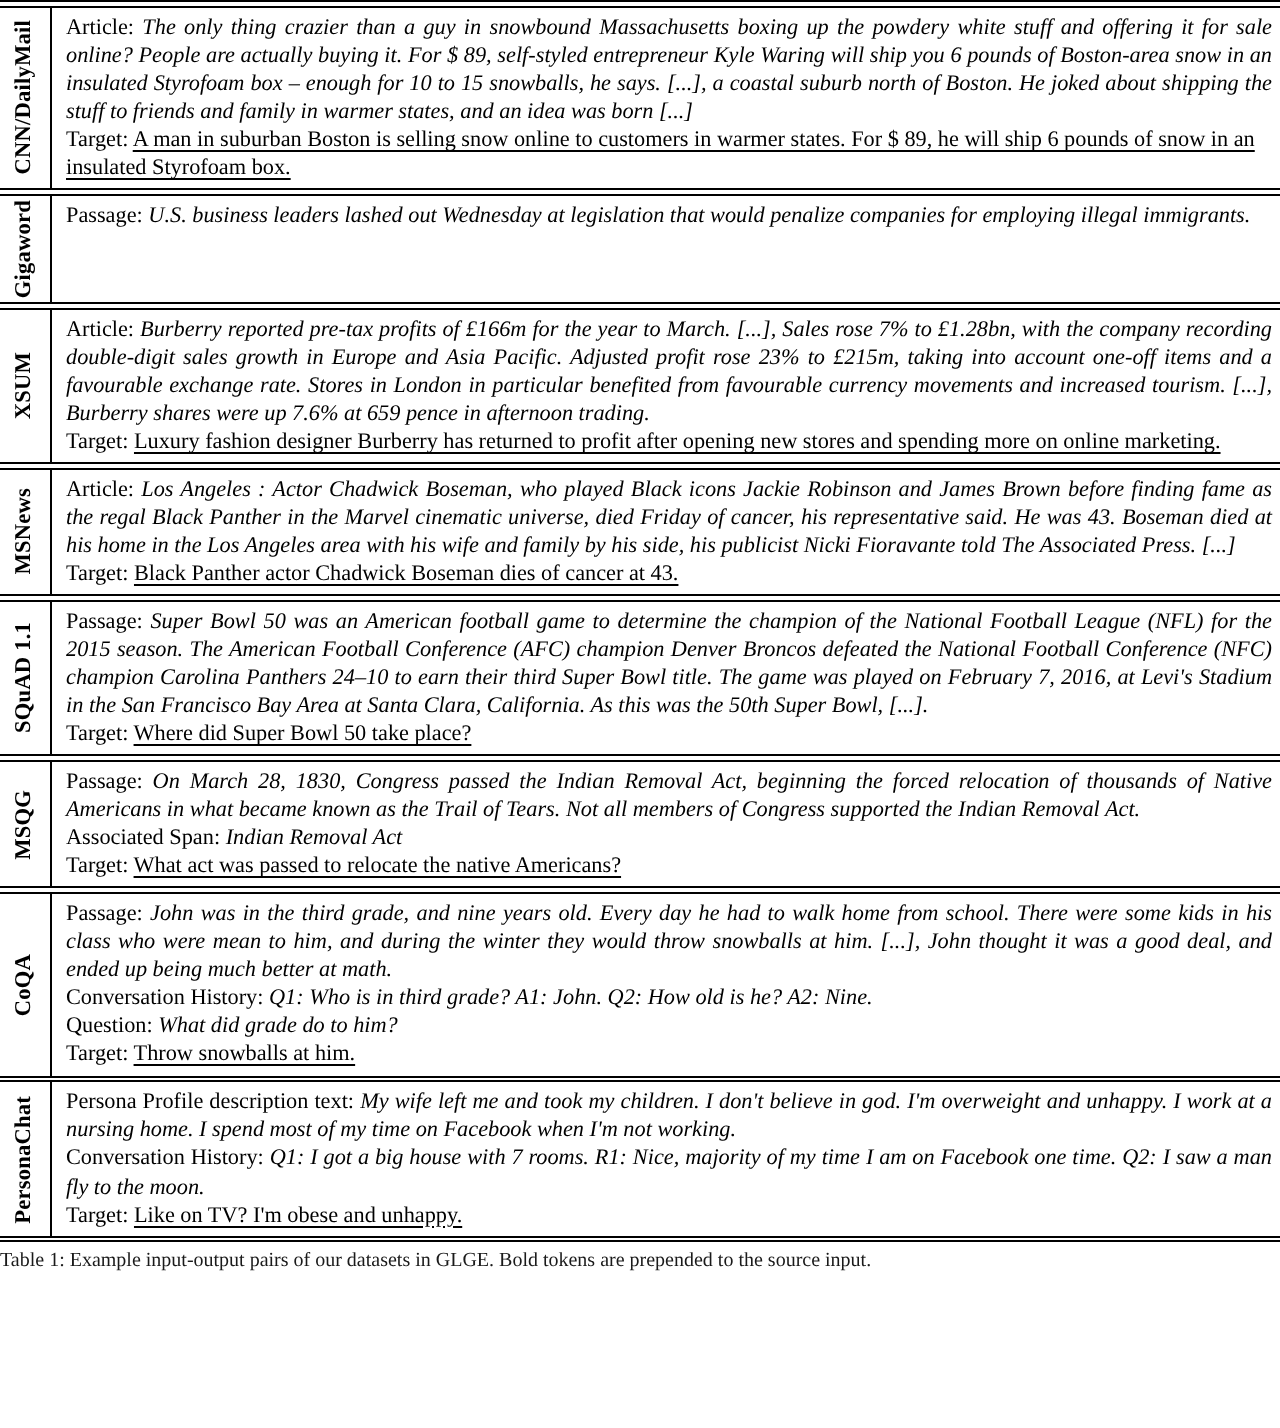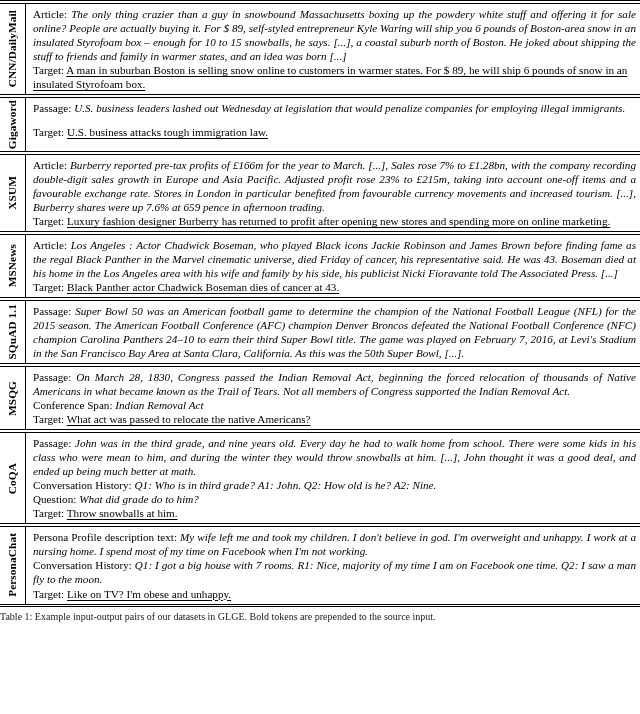--- a/index.html
+++ b/index.html
@@ -125,21 +125,20 @@
         </div>
       </div>
       <hr class="rule-double">
       <div class="row">
         <div class="label-cell">
           <span class="vlabel">Gigaword</span>
         </div>
         <div class="content-cell">
           <p class="field"><span class="fl">Passage:</span> <span class="fv">U.S. business leaders lashed out Wednesday at legislation that would penalize companies for employing illegal immigrants.</span></p>
           <div class="spacer"></div>
-          <p class="field last"><span class="fl">Target:</span> <span class="fv-roman">U.S. business attacks tough immigration law.</span></p>
         </div>
       </div>
       <hr class="rule-double">
       <div class="row">
         <div class="label-cell">
           <span class="vlabel">XSUM</span>
         </div>
         <div class="content-cell">
           <p class="field"><span class="fl">Article:</span> <span class="fv">Burberry reported pre-tax profits of £166m for the year to March. [...], Sales rose 7% to £1.28bn, with the company recording double-digit sales growth in Europe and Asia Pacific. Adjusted profit rose 23% to £215m, taking into account one-off items and a favourable exchange rate. Stores in London in particular benefited from favourable currency movements and increased tourism. [...], Burberry shares were up 7.6% at 659 pence in afternoon trading.</span></p>
           <p class="field last"><span class="fl">Target:</span> <span class="fv-roman">Luxury fashion designer Burberry has returned to profit after opening new stores and spending more on online marketing.</span></p>
@@ -155,30 +154,31 @@
           <p class="field last"><span class="fl">Target:</span> <span class="fv-roman">Black Panther actor Chadwick Boseman dies of cancer at 43.</span></p>
         </div>
       </div>
       <hr class="rule-double">
       <div class="row">
         <div class="label-cell">
           <span class="vlabel">SQuAD 1.1</span>
         </div>
         <div class="content-cell">
           <p class="field"><span class="fl">Passage:</span> <span class="fv">Super Bowl 50 was an American football game to determine the champion of the National Football League (NFL) for the 2015 season. The American Football Conference (AFC) champion Denver Broncos defeated the National Football Conference (NFC) champion Carolina Panthers 24–10 to earn their third Super Bowl title. The game was played on February 7, 2016, at Levi's Stadium in the San Francisco Bay Area at Santa Clara, California. As this was the 50th Super Bowl, [...].</span></p>
+          <p class="field last"><span class="fl">Target:</span> <span class="fv-roman">Where did Super Bowl 50 take place?</span></p>
         </div>
       </div>
       <hr class="rule-double">
       <div class="row">
         <div class="label-cell">
           <span class="vlabel">MSQG</span>
         </div>
         <div class="content-cell">
           <p class="field"><span class="fl">Passage:</span> <span class="fv">On March 28, 1830, Congress passed the Indian Removal Act, beginning the forced relocation of thousands of Native Americans in what became known as the Trail of Tears. Not all members of Congress supported the Indian Removal Act.</span></p>
-          <p class="field"><span class="fl">Conference Span:</span> <span class="fv">Indian Removal Act</span></p>
+          <p class="field"><span class="fl">Associated Span:</span> <span class="fv">Indian Removal Act</span></p>
           <p class="field last"><span class="fl">Target:</span> <span class="fv-roman">What act was passed to relocate the native Americans?</span></p>
         </div>
       </div>
       <hr class="rule-double">
       <div class="row">
         <div class="label-cell">
           <span class="vlabel">CoQA</span>
         </div>
         <div class="content-cell">
           <p class="field"><span class="fl">Passage:</span> <span class="fv">John was in the third grade, and nine years old. Every day he had to walk home from school. There were some kids in his class who were mean to him, and during the winter they would throw snowballs at him. [...], John thought it was a good deal, and ended up being much better at math.</span></p>

